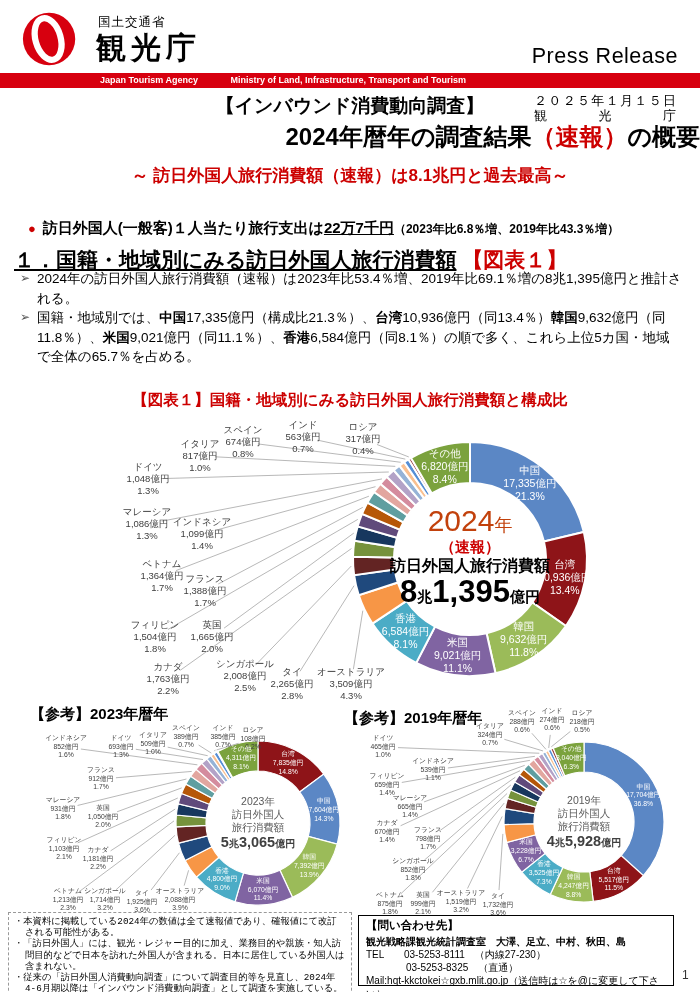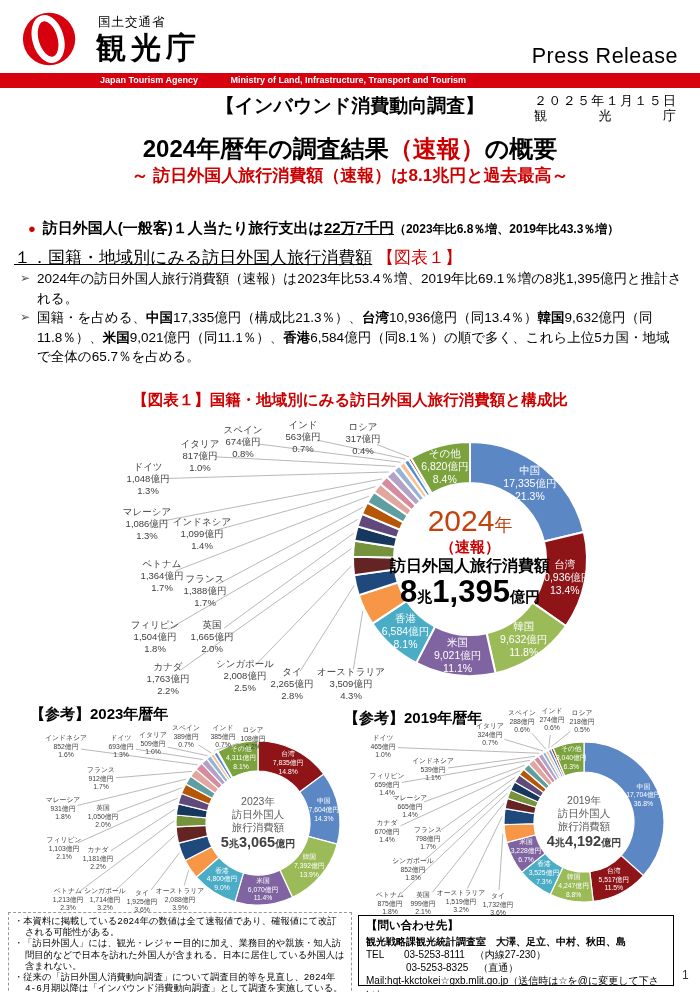--- a/index.html
+++ b/index.html
@@ -21,21 +21,21 @@
   
   .survey-label{left:0;right:0;top:93px;text-align:center;font-size:19px;font-weight:bold;}
   .dateblock{right:24px;top:93px;width:142px;font-size:13px;}
   .dateblock div{text-align:justify;text-align-last:justify;line-height:15px;}
   .main-title{left:0;right:0;top:121px;text-align:center;font-size:24px;font-weight:bold;}
   .red-sub{left:0;right:0;top:164px;text-align:center;font-size:17px;font-weight:bold;color:#cc0000;}
   .bullet{left:28px;width:655px;font-size:15px;font-weight:bold;line-height:20px;}
   .bullet .dot{color:#cc0000;font-size:13px;margin-right:7px;}
   .bullet .sm{font-size:12px;}
   
-  .sec-head{left:14px;top:246px;font-size:17px;font-weight:normal;}
+  .sec-head{left:14px;top:246px;font-size:21px;font-weight:bold;}
   .para{left:20px;width:662px;display:flex;font-size:13.5px;line-height:19.5px;}
   .para .arrow{flex:0 0 17px;color:#555;font-size:12px;}
   .para .ptext{flex:1;}
   
   .fig-title{left:0;right:0;top:390px;text-align:center;font-size:15.5px;font-weight:bold;color:#cc0000;}
   .chart{position:absolute;}
   #chart-y2024{left:20px;top:412px;width:660px;height:298px;}
   #chart-y2023{left:8px;top:703px;width:345px;height:228px;}
   #chart-y2019{left:336px;top:703px;width:345px;height:228px;}
   .chart svg{position:absolute;left:0;top:0;}
@@ -85,34 +85,34 @@
   <div class="abs banner">
     <span>Japan Tourism Agency</span>
     <span>Ministry of Land, Infrastructure, Transport and Tourism</span>
   </div>
 
   <div class="abs survey-label">【インバウンド消費動向調査】</div>
   <div class="abs dateblock">
     <div>２０２５年１月１５日</div>
     <div>観光庁</div>
   </div>
-  <h1 class="abs main-title" style="margin:12px;"><span>2024年暦年の調査結果</span><span class="r">（速報）</span><span>の概要</span></h1>
+  <h1 class="abs main-title" style="margin:0;text-align:right;"><span>2024年暦年の調査結果</span><span class="r">（速報）</span><span>の概要</span></h1>
   <div class="abs red-sub">～ 訪日外国人旅行消費額（速報）は8.1兆円と過去最高～</div>
   <div class="abs bullet" style="top:218px;">
     <span class="dot">●</span><span><span>訪日外国人(一般客)１人当たり旅行支出は</span><span class="u">22万7千円</span><span class="sm">（2023年比6.8％増、2019年比43.3％増）</span></span>
   </div>
 
   <div class="abs sec-head"><span class="u">１．国籍・地域別にみる訪日外国人旅行消費額</span><span class="r"> 【図表１】</span></div>
   <div class="abs para" style="top:269px;">
     <span class="arrow">➢</span>
     <span class="ptext"><span>2024年の訪日外国人旅行消費額（速報）は2023年比53.4％増、2019年比69.1％増の8兆1,395億円と推計される。</span></span>
   </div>
   <div class="abs para" style="top:308px;">
     <span class="arrow">➢</span>
-    <span class="ptext"><span>国籍・を占める、</span><span class="b">中国</span><span>17,335億円（構成比21.3％）、</span><span class="b">台湾</span><span>10,936億円（同13.4％）</span><span class="b">韓国</span><span>9,632億円（同11.8％）、</span><span class="b">米国</span><span>9,021億円（同11.1％）、</span><span class="b">香港</span><span>6,584億円（同8.1％）の順で多く、これら上位5カ国・地域で全体の65.7％を占める。</span></span>
+    <span class="ptext"><span>国籍・地域別では、</span><span class="b">中国</span><span>17,335億円（構成比21.3％）、</span><span class="b">台湾</span><span>10,936億円（同13.4％）</span><span class="b">韓国</span><span>9,632億円（同11.8％）、</span><span class="b">米国</span><span>9,021億円（同11.1％）、</span><span class="b">香港</span><span>6,584億円（同8.1％）の順で多く、これら上位5カ国・地域で全体の65.7％を占める。</span></span>
   </div>
 
   <div class="abs fig-title">【図表１】国籍・地域別にみる訪日外国人旅行消費額と構成比</div>
   <div class="chart main" id="chart-y2024">
       <svg width="660" height="298">
         <path d="M450,30 A117,117 0 0 1 563.8525257849088,120.04443707883888 L523.9554868346416,129.4904035725791 A76,76 0 0 0 450,71 Z" fill="#5B87C5" stroke="#fff" stroke-width="2"></path>
         <path d="M563.8525257849088,120.04443707883888 A117,117 0 0 1 545.9343967910779,213.97455869456712 L512.3163603087344,190.5048415451889 A76,76 0 0 0 523.9554868346416,129.4904035725791 Z" fill="#8E1418" stroke="#fff" stroke-width="2"></path>
         <path d="M545.9343967910779,213.97455869456712 A117,117 0 0 1 475.5227592433955,261.1822611468334 L466.57888634613727,221.16967390734482 A76,76 0 0 0 512.3163603087344,190.5048415451889 Z" fill="#9BBB59" stroke="#fff" stroke-width="2"></path>
         <path d="M475.5227592433955,261.1822611468334 A117,117 0 0 1 396.22915630728596,250.91196451118475 L415.07193059276693,214.4983701098294 A76,76 0 0 0 466.57888634613727,221.16967390734482 Z" fill="#8064A2" stroke="#fff" stroke-width="2"></path>
         <path d="M396.22915630728596,250.91196451118475 A117,117 0 0 1 352.41282326725906,211.54256686352642 L386.61003904539905,188.92508616776075 A76,76 0 0 0 415.07193059276693,214.4983701098294 Z" fill="#4BACC6" stroke="#fff" stroke-width="2"></path>
@@ -554,21 +554,21 @@
       </div>
       <div class="dlabel in dark" style="left: 235.257px; top: 55.2614px;">
         <div>その他</div>
         <div>3,040億円</div>
         <div>6.3%</div>
       </div>
       <div class="donut-center" style="left: 248px; top: 119px;">
         <div class="c-year">2019年</div>
         <div class="c-l1">訪日外国人</div>
         <div class="c-l2">旅行消費額</div>
-        <div class="c-total"><span class="big">4</span><span class="unit">兆</span><span class="big">4,192</span><span class="unit">億円</span></div>
+        <div class="c-total"><span class="big">4</span><span class="unit">兆</span><span class="big">5,928</span><span class="unit">億円</span></div>
       </div>
     </div>
 
   <div class="abs notes-box">
     <div>・本資料に掲載している2024年の数値は全て速報値であり、確報値にて改訂される可能性がある。</div>
     <div>・「訪日外国人」には、観光・レジャー目的に加え、業務目的や親族・知人訪問目的などで日本を訪れた外国人が含まれる。日本に居住している外国人は含まれない。</div>
     <div>・従来の「訪日外国人消費動向調査」について調査目的等を見直し、2024年4-6月期以降は「インバウンド消費動向調査」として調査を実施している。調査項目や推計方法等は変更していないため、2023年以前のデータとの比較は可能である。</div>
   </div>
   <div class="abs contact-box">
     <div class="c-head">【問い合わせ先】</div>

